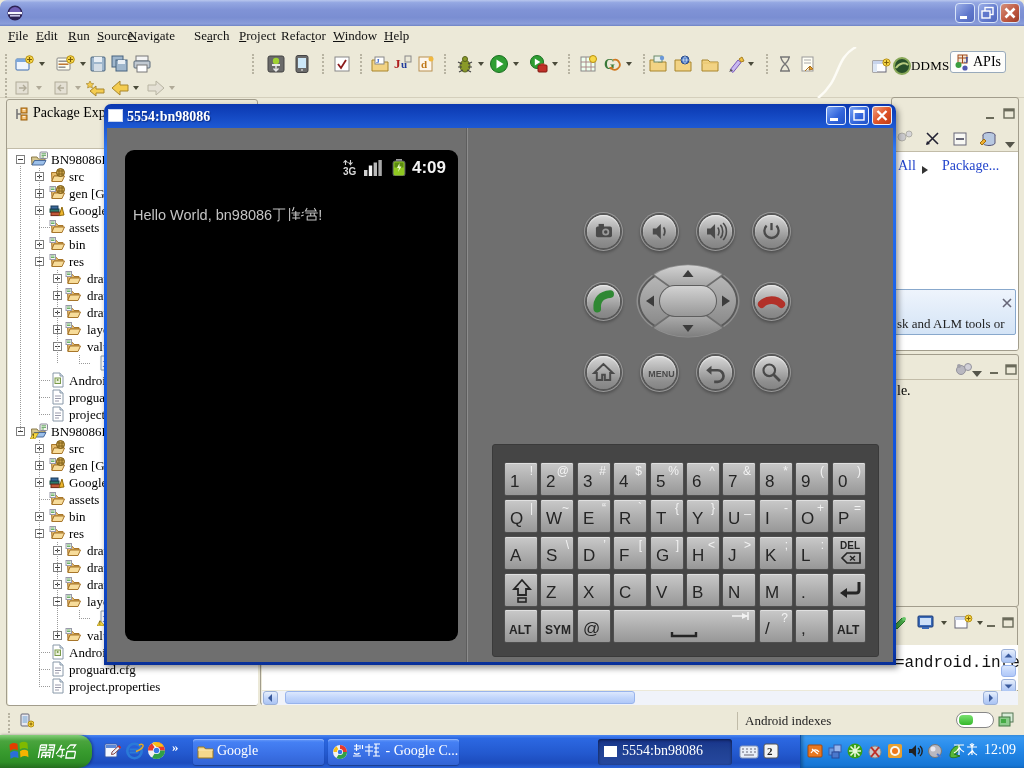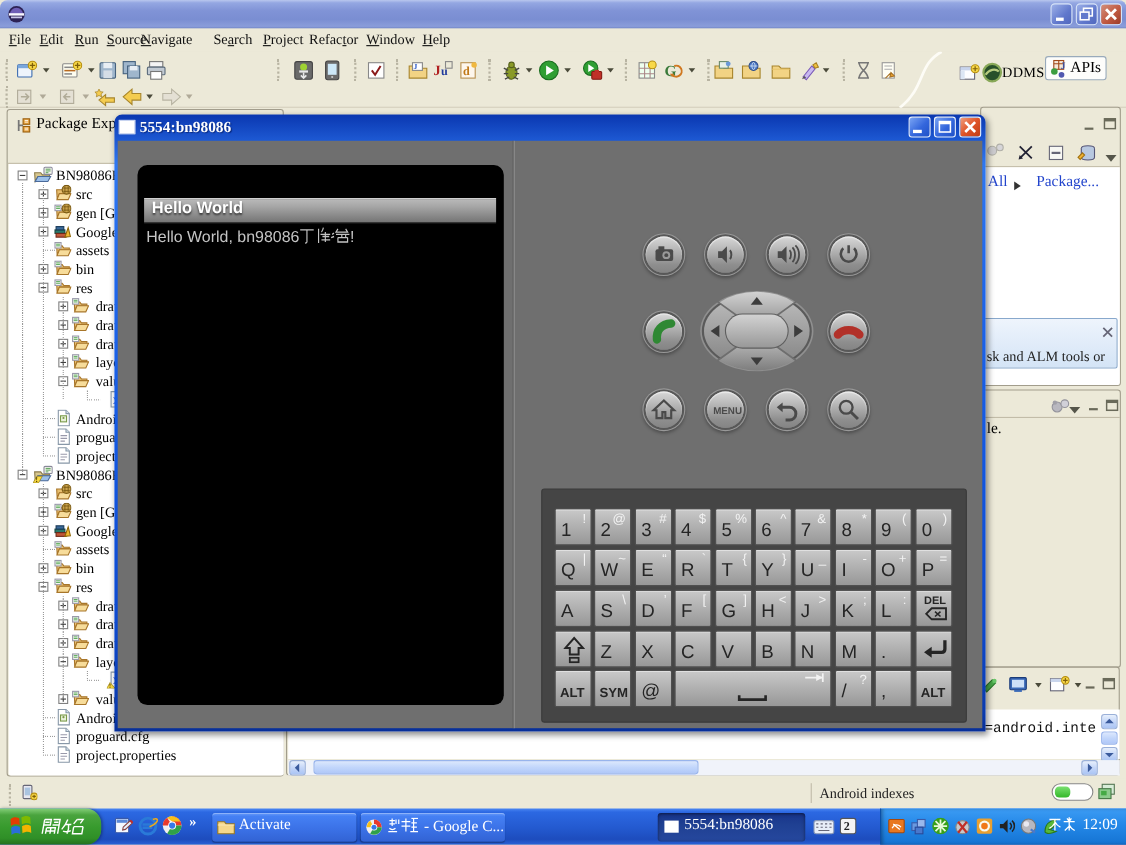--- a/index.html
+++ b/index.html
@@ -378,21 +378,21 @@
       </svg></div>
     <div class="drop" style="left:716px;top:14px"></div>
     <div class="mmbtn" style="left:725px;top:9px"><svg width="12" height="10" viewBox="0 0 12 10" style="">
         <rect x="1" y="5" width="8" height="2" fill="#6a6a5a"></rect>
       </svg></div>
     <div class="mmbtn" style="left:741px;top:7px"><svg width="12" height="11" viewBox="0 0 12 11" style="">
         <rect x="1" y="1" width="10" height="9" fill="none" stroke="#6a6a5a" stroke-width="1.4"></rect>
         <rect x="1" y="1" width="10" height="2.4" fill="#6a6a5a"></rect>
       </svg></div>
     <div class="vbody" style="left:1px;top:38px;width:756px;height:45px">
-      <span style="position:absolute;left:633px;top:9px;font-family:'Liberation Mono',monospace;font-size:13px;color:#111">=android.inte</span>
+      <span style="position:absolute;left:633px;top:9px;font-family:'Liberation Mono',monospace;font-size:16px;color:#111">=android.inte</span>
     </div>
     <div class="sbtn" style="left:740px;top:42px;width:15px;height:14px">
       <svg width="13" height="12" viewBox="0 0 13 12" style="">
         <path d="M6.5 3.5l4 4h-8z" fill="#3a5a9c"></path>
       </svg>
     </div>
     <div class="sthumb" style="left:740px;top:58px;width:15px;height:12px"></div>
     <div class="sbtn" style="left:740px;top:72px;width:15px;height:14px">
       <svg width="13" height="12" viewBox="0 0 13 12" style="">
         <path d="M6.5 8.5l4-4h-8z" fill="#3a5a9c"></path>
@@ -876,21 +876,21 @@
         <path d="M18 9.5a8.5 8.5 0 0 1-13 7.2l4.5-7.2z" fill="#30a048"></path>
         <circle cx="9.5" cy="9.5" r="3.6" fill="#fff"></circle>
         <circle cx="9.5" cy="9.5" r="2.8" fill="#3878e8"></circle>
       </svg></div>
     <div class="abs" style="left:172px;top:4px;color:#fff;font-size:13px;font-weight:bold">»</div>
     <div class="tkbtn" style="left:193px;width:131px">
       <div class="abs" style="left:4px;top:5px;width:17px;height:15px"><svg width="17" height="15" viewBox="0 0 17 15" style="">
           <path d="M1 3h6l1.5 2H16v9H1z" fill="#f5d88c" stroke="#9a7820"></path>
           <path d="M1 6h15" stroke="#fbe8b4"></path>
         </svg></div>
-      <div class="lab" style="">Activate</div>
+      <div class="lab" style="">Google</div>
     </div>
     <div class="tkbtn" style="left:328px;width:131px">
       <div class="abs" style="left:4px;top:5px;width:16px;height:16px"><svg width="16" height="16" viewBox="0 0 16 16" style="">
           <circle cx="8" cy="8" r="7" fill="#f0f0f0"></circle>
           <path d="M8 1a7 7 0 0 1 7 7H8z" fill="#e83a2c"></path>
           <path d="M1.5 8a7 7 0 0 1 3-5.8L8 8z" fill="#f8c018"></path>
           <path d="M15 8a7 7 0 0 1-10.5 6L8 8z" fill="#30a048"></path>
           <circle cx="8" cy="8" r="3" fill="#fff"></circle>
           <circle cx="8" cy="8" r="2.3" fill="#3878e8"></circle>
         </svg></div>
@@ -967,22 +967,38 @@
     <div class="ecap" style="left:745px;background:linear-gradient(135deg,#7aa4f4,#3366dc 55%,#2052c8)"><svg width="18" height="17" viewBox="0 0 18 17" style="">
         <rect x="4" y="3.5" width="10" height="9.5" fill="none" stroke="#fff" stroke-width="1.4"></rect>
         <path d="M4 5h10" stroke="#fff" stroke-width="2"></path>
       </svg></div>
     <div class="ecap" style="left:768px;background:linear-gradient(135deg,#f0a080,#e05428 50%,#c03c14)"><svg width="18" height="17" viewBox="0 0 18 17" style="">
         <path d="M4.5 4L13.5 13M13.5 4L4.5 13" stroke="#fff" stroke-width="2.4"></path>
       </svg></div>
     <div id="emu-body">
       <div id="bezel">
         <div id="fb">
-          <div id="ph-title">
-            <span>Hello World</span>
+          <div id="ph-status">
+            <div class="abs" style="left:212px;top:5px;width:13px;height:16px"><svg width="13" height="16" viewBox="0 0 13 16" style="">
+                <path d="M2.5 5V0.5l-2 2.2M2.5 0.5l2 2.2M7.5 0v4.5l-2-2.2M7.5 4.5l2-2.2" stroke="#cfcfcf" stroke-width="1.1" fill="none"></path>
+                <text x="0" y="15" font-size="10" font-weight="bold" fill="#d8d8d8" font-family="Liberation Sans">3G</text>
+              </svg></div>
+            <div class="abs" style="left:233px;top:5px;width:19px;height:16px"><svg width="19" height="16" viewBox="0 0 19 16" style="">
+                <rect x="0" y="10" width="3.4" height="6" fill="#cfcfcf"></rect>
+                <rect x="4.8" y="5.5" width="3.4" height="10.5" fill="#f4f4f4"></rect>
+                <rect x="9.6" y="2.5" width="3.4" height="13.5" fill="#b8b8b8"></rect>
+                <rect x="14.4" y="0" width="3.4" height="16" fill="#a8a8a8"></rect>
+              </svg></div>
+            <div class="abs" style="left:261px;top:4px;width:14px;height:17px"><svg width="14" height="17" viewBox="0 0 14 17" style="">
+                <rect x="4" y="0" width="6" height="2.5" fill="#9a9a9a"></rect>
+                <rect x="1" y="2" width="12" height="15" rx="2" fill="#8fc820" stroke="#556"></rect>
+                <rect x="2.5" y="3.5" width="9" height="5" fill="#5a8a10"></rect>
+                <path d="M7.5 4l-2.5 5h2l-1 4 3.5-5.5h-2z" fill="#e8f8c8"></path>
+              </svg></div>
+            <div id="ph-time">4:09</div>
           </div>
           <div id="ph-text">Hello World, bn98086<span style="display:inline-block;width:46px;height:16px;vertical-align:-2px"><svg width="46" height="16" viewBox="0 0 46 16" style="">
                 <g stroke="#c4c4c4" stroke-width="1.2" fill="none" transform="scale(0.88 1)">
                   <path d="M1 3h14M8 3v11c0 1-1 1-2 1"></path>
                   <path d="M20 2v13M23 5c1-1 1.5-2 2-4M22 7h10M24 9h7M23 12h9M27 5v9M34 7l2-1M33 10l3-1"></path>
                   <path d="M40 2l-2 3h12l-2-3M38 7h14M40 10h10M40 10v4h10v-4M44 7v3M48 7v3"></path>
                 </g>
               </svg></span>!</div>
         </div>
       </div>

